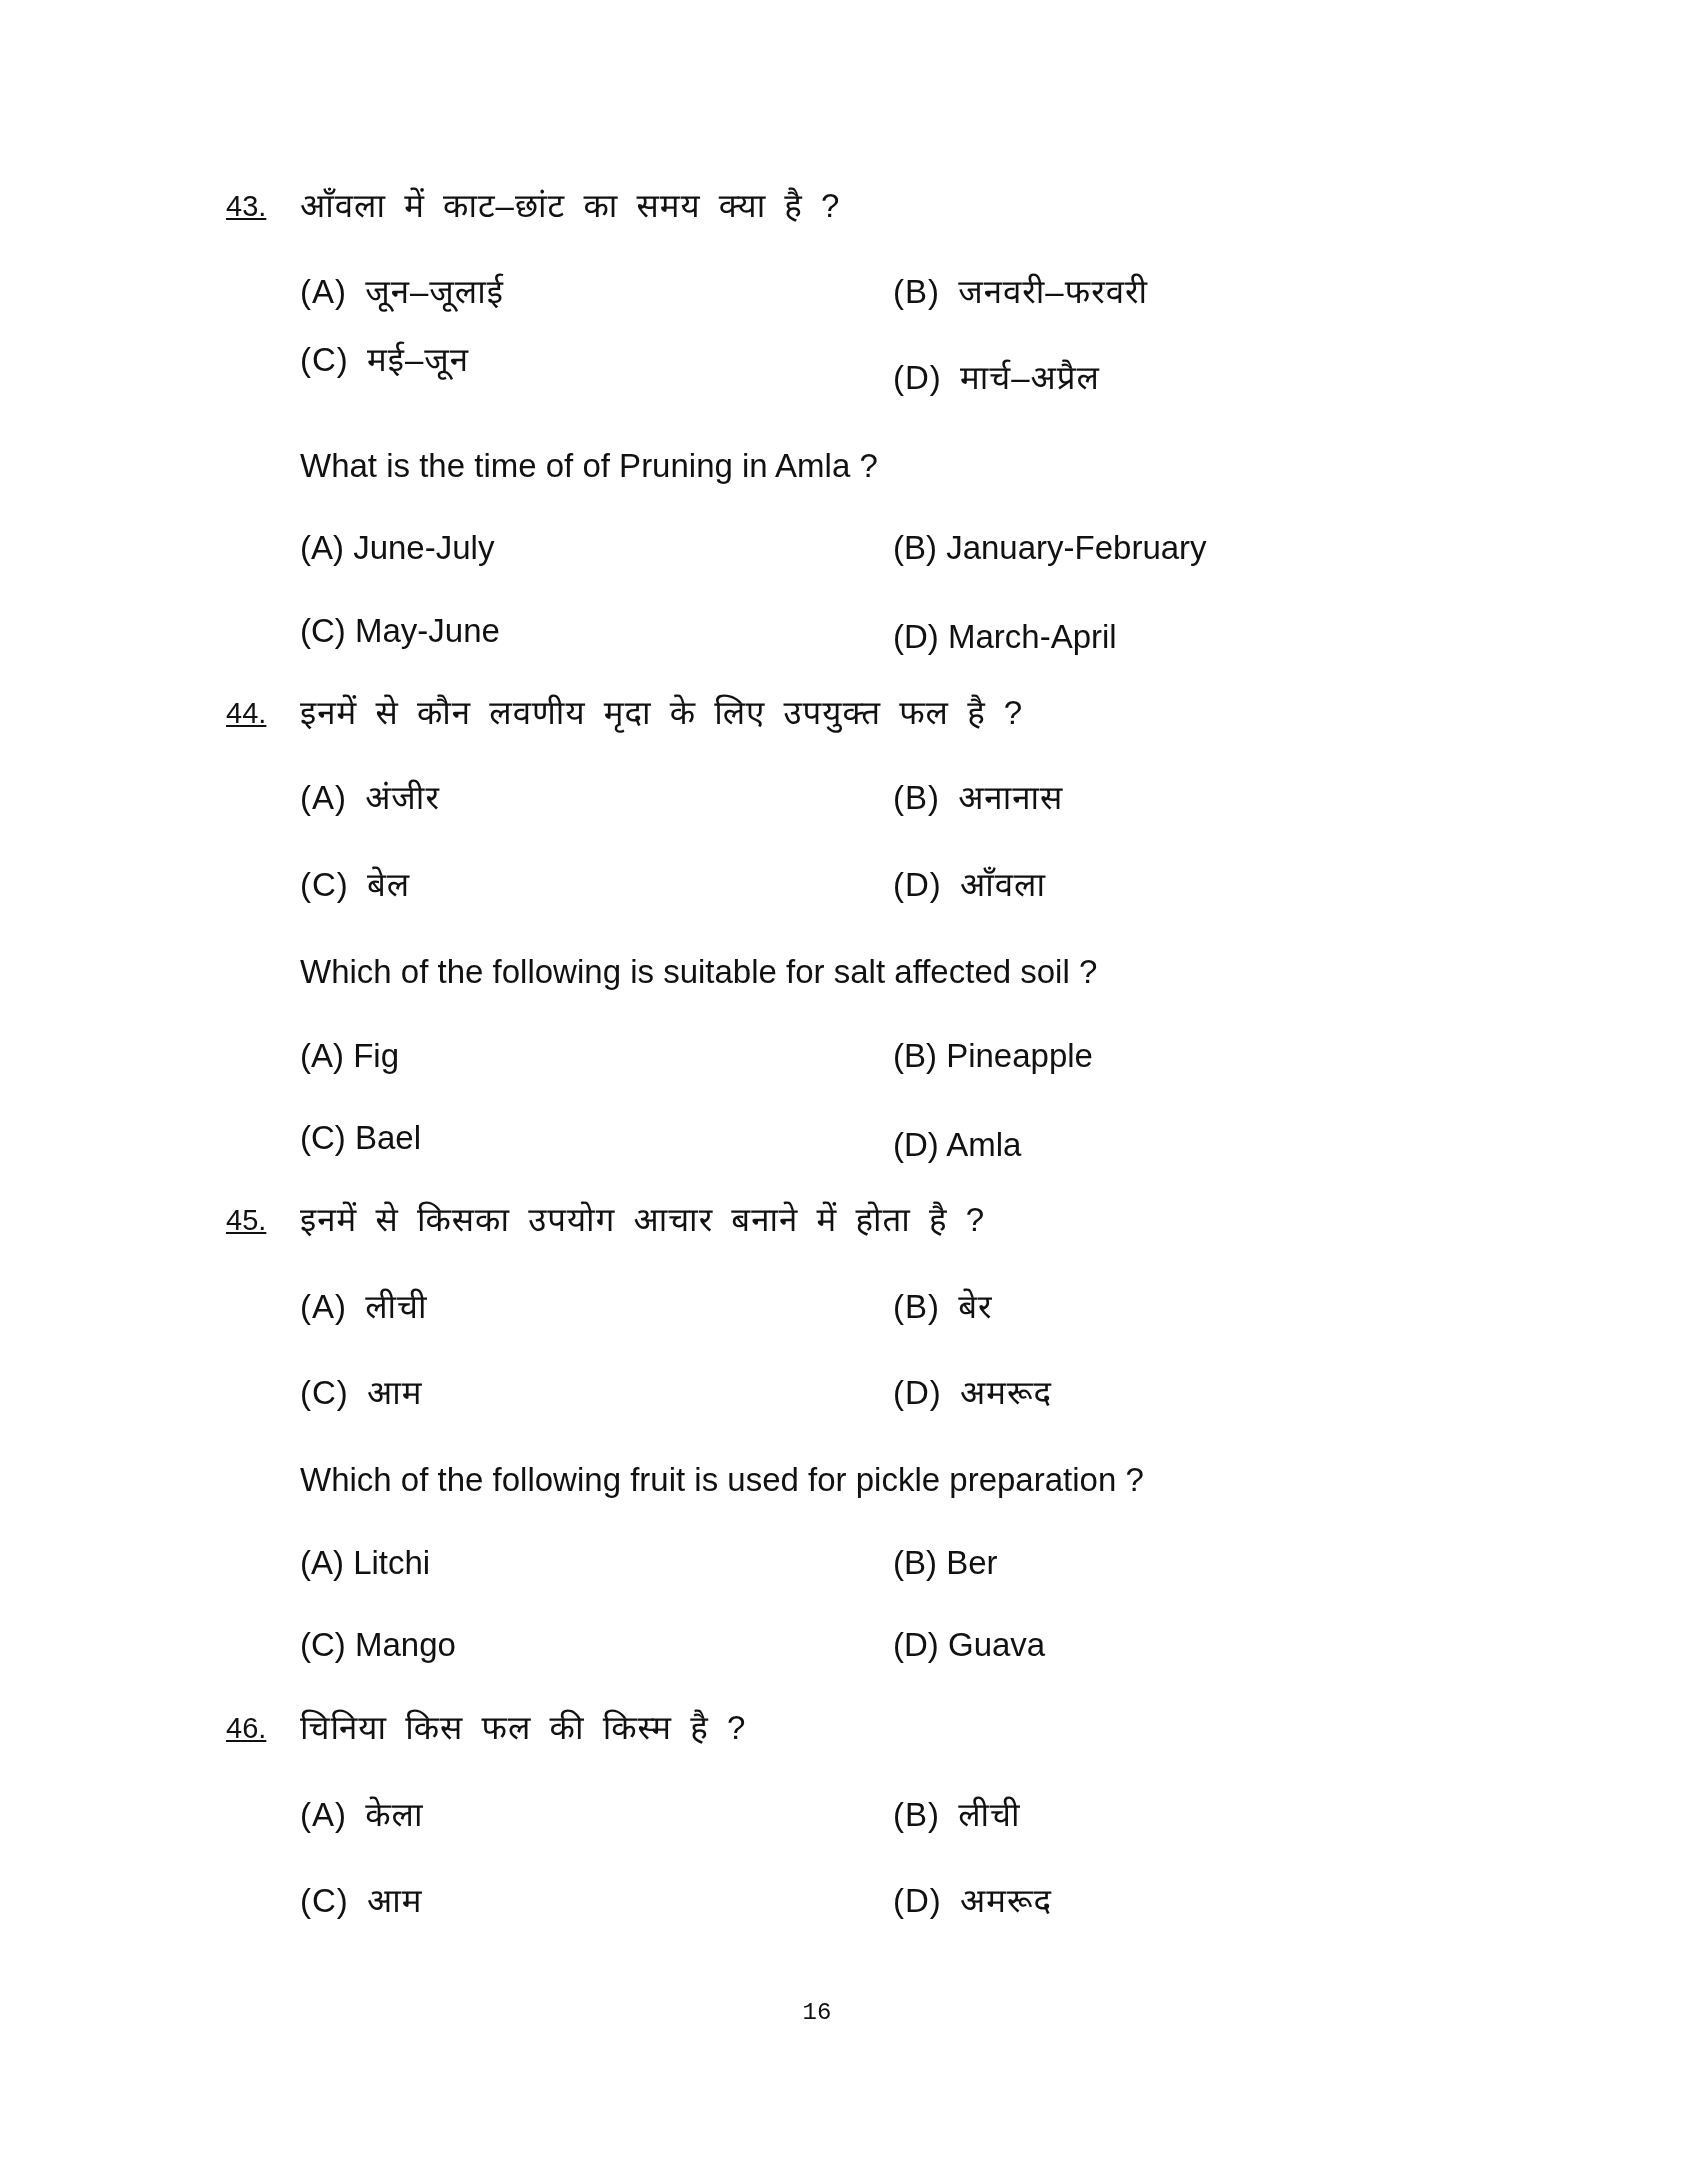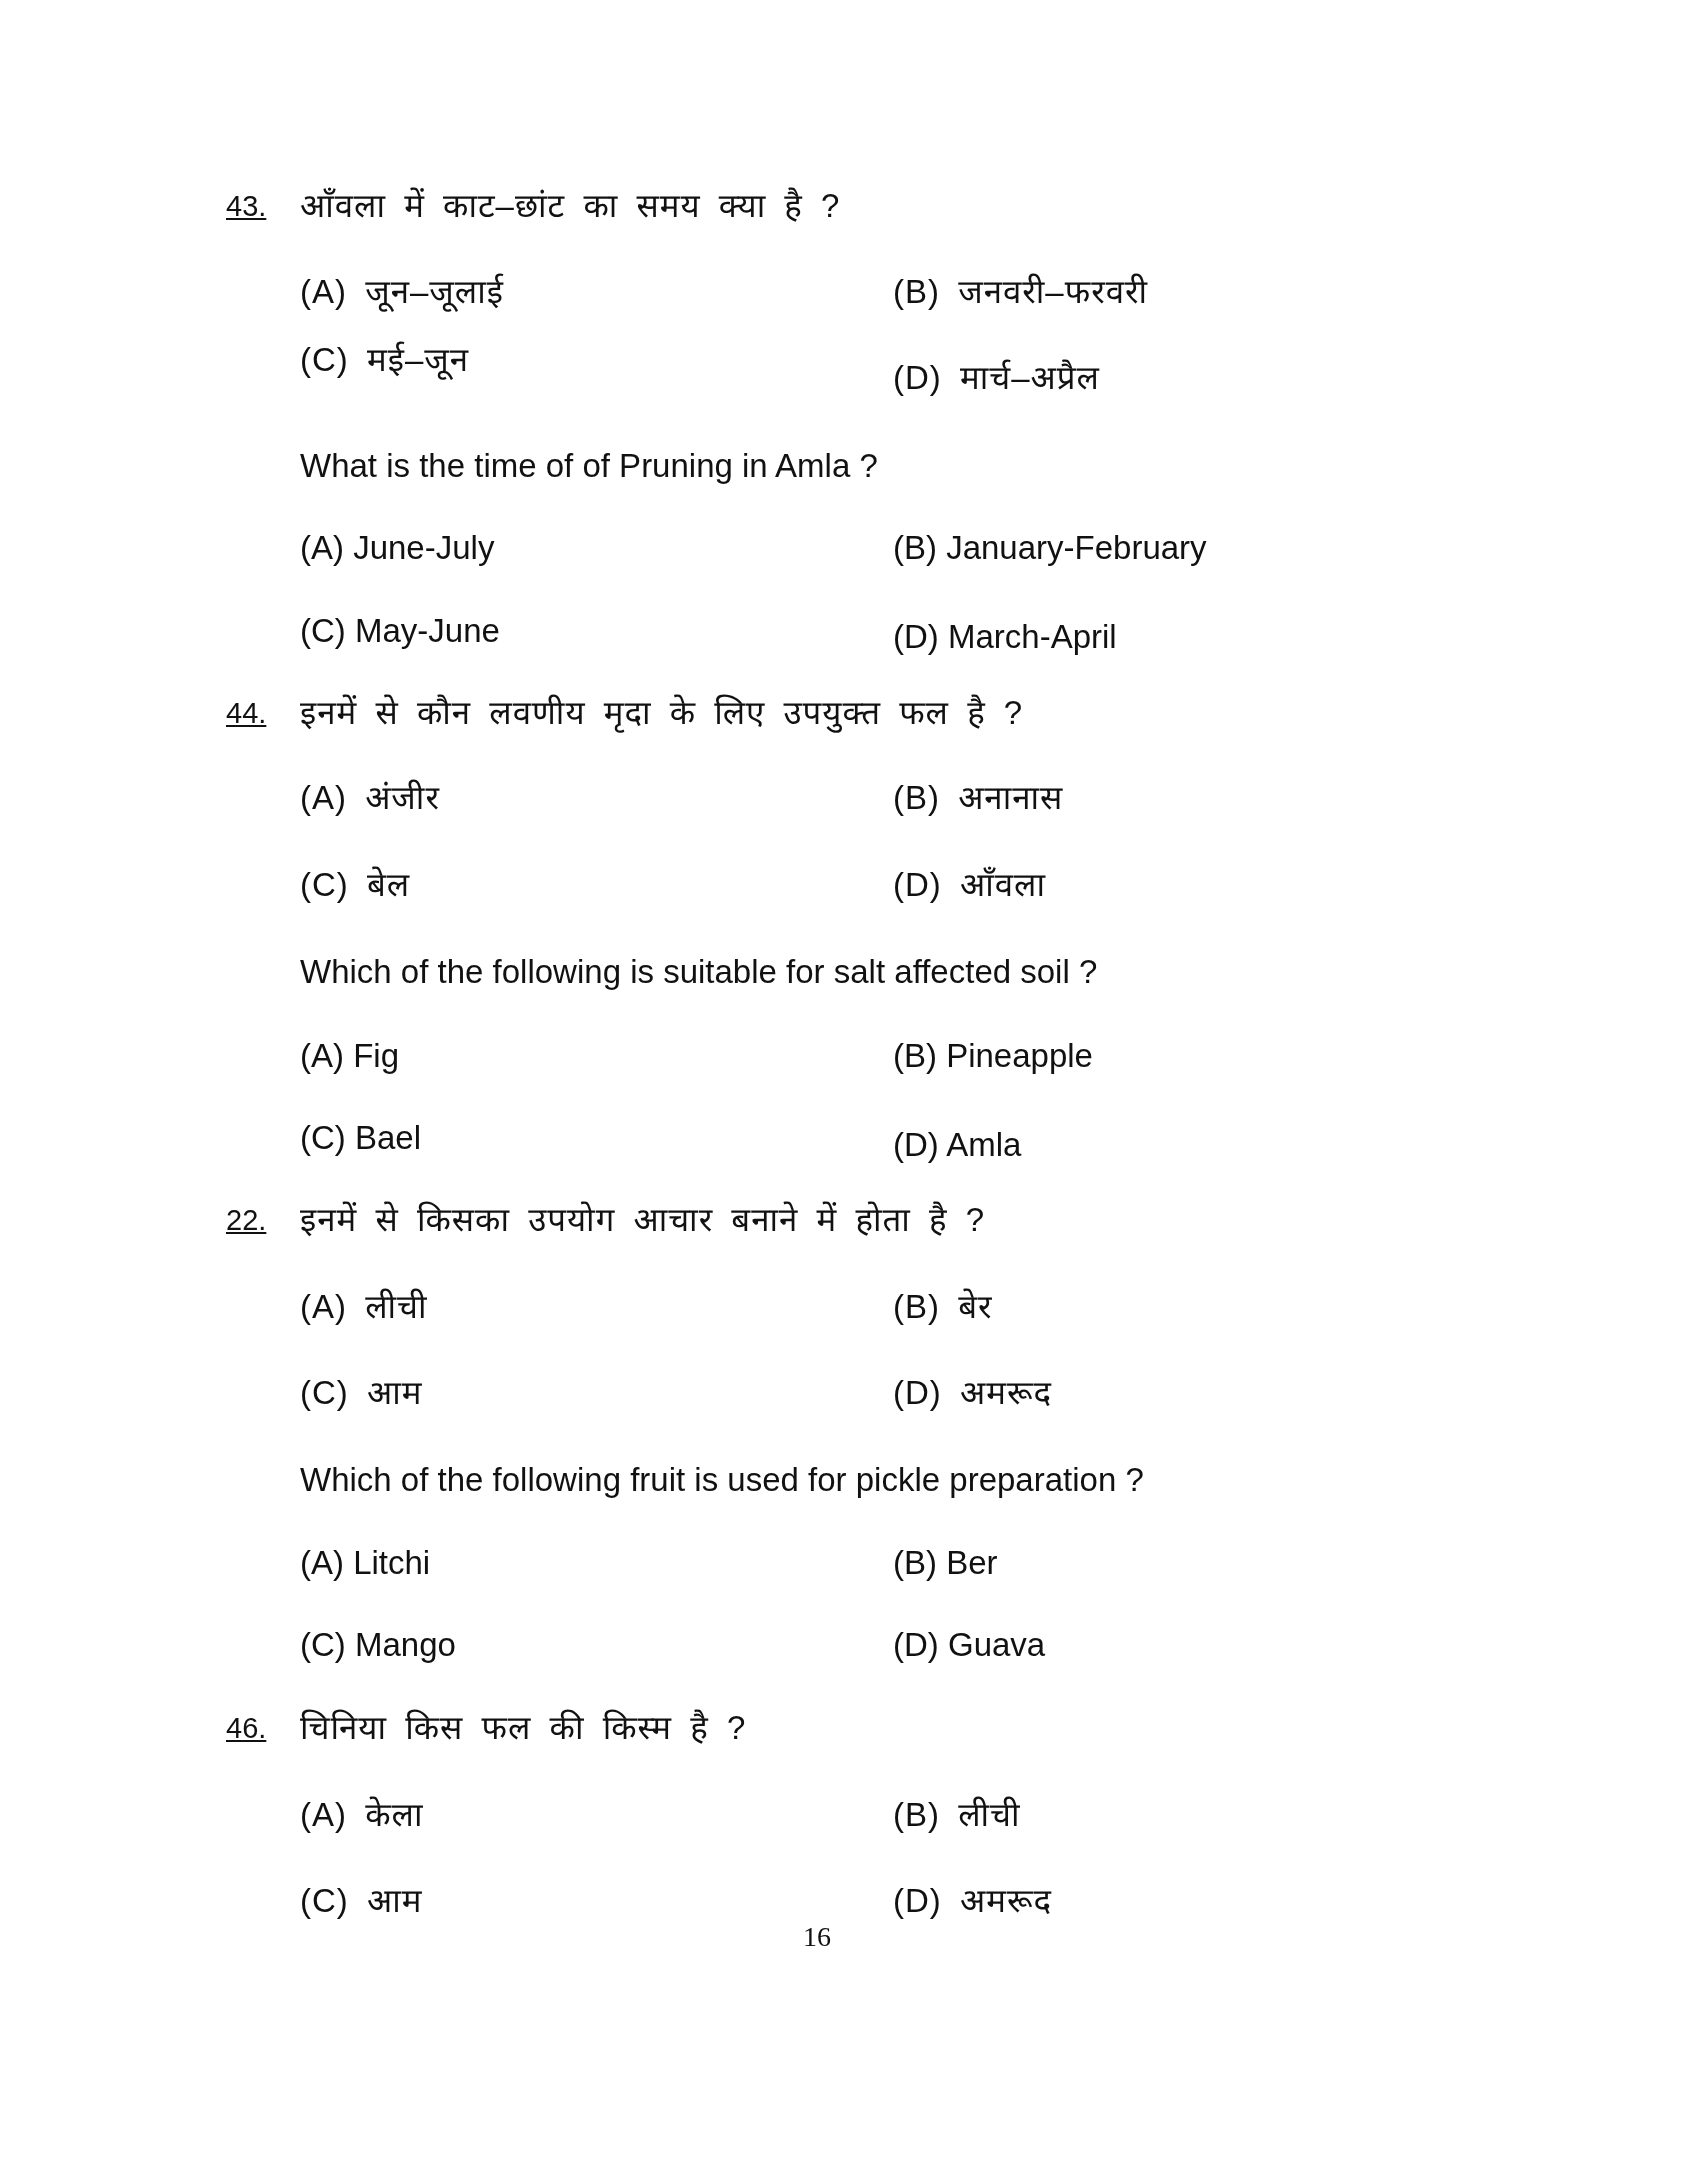--- a/index.html
+++ b/index.html
@@ -4,22 +4,22 @@
 <style>
   html, body { margin:0; padding:0; background:#ffffff; }
   body { width:1683px; height:2178px; position:relative; overflow:hidden;
          font-family:"Liberation Sans", "DejaVu Sans", sans-serif; color:#111; }
   .row { position:absolute; height:50px; line-height:50px; font-size:33px; white-space:nowrap;text-align:center; }
   .qnum { position:absolute; left:226px; font-size:29px; height:50px; line-height:50px;text-decoration:underline; }
   .qtext { left:300px; }
   .optL { left:300px; }
   .optR { left:853px;margin-left:40px; }
   .hi { letter-spacing:1px; word-spacing:8px; }
-  .pagenum { position:absolute; left:792px; width:50px; text-align:center; top:1921px;
-             font-family:Liberation Serif, serif; font-size:28px; }
+  .pagenum { position:absolute; left:792px; width:50px; text-align:center; top:1999px;
+             font-family:Liberation Mono, monospace; font-size:24px; }
 </style>
 </head>
 <body>
 
 <div>
   <span class="qnum" style="top:181px">43.</span>
   <div class="row qtext hi" style="top:181px">आँवला में काट–छांट का समय क्या है ?</div>
   <div class="row optL hi" style="top:267px">(A) जून–जूलाई</div>
   <div class="row optR hi" style="top:267px">(B) जनवरी–फरवरी</div>
   <div class="row optL hi" style="top:335px">(C) मई–जून</div>
@@ -39,21 +39,21 @@
   <div class="row optL hi" style="top:860px">(C) बेल</div>
   <div class="row optR hi" style="top:860px">(D) आँवला</div>
   <div class="row qtext" style="top:947px">Which of the following is suitable for salt affected soil ?</div>
   <div class="row optL" style="top:1031px">(A) Fig</div>
   <div class="row optR" style="top:1031px">(B) Pineapple</div>
   <div class="row optL" style="top:1113px">(C) Bael</div>
   <div class="row optR" style="top:1120px">(D) Amla</div>
 </div>
 
 <div>
-  <span class="qnum" style="top:1195px">22.</span>
+  <span class="qnum" style="top:1195px">45.</span>
   <div class="row qtext hi" style="top:1195px">इनमें से किसका उपयोग आचार बनाने में होता है ?</div>
   <div class="row optL hi" style="top:1282px">(A) लीची</div>
   <div class="row optR hi" style="top:1282px">(B) बेर</div>
   <div class="row optL hi" style="top:1368px">(C) आम</div>
   <div class="row optR hi" style="top:1368px">(D) अमरूद</div>
   <div class="row qtext" style="top:1455px">Which of the following fruit is used for pickle preparation ?</div>
   <div class="row optL" style="top:1538px">(A) Litchi</div>
   <div class="row optR" style="top:1538px">(B) Ber</div>
   <div class="row optL" style="top:1620px">(C) Mango</div>
   <div class="row optR" style="top:1620px">(D) Guava</div>

